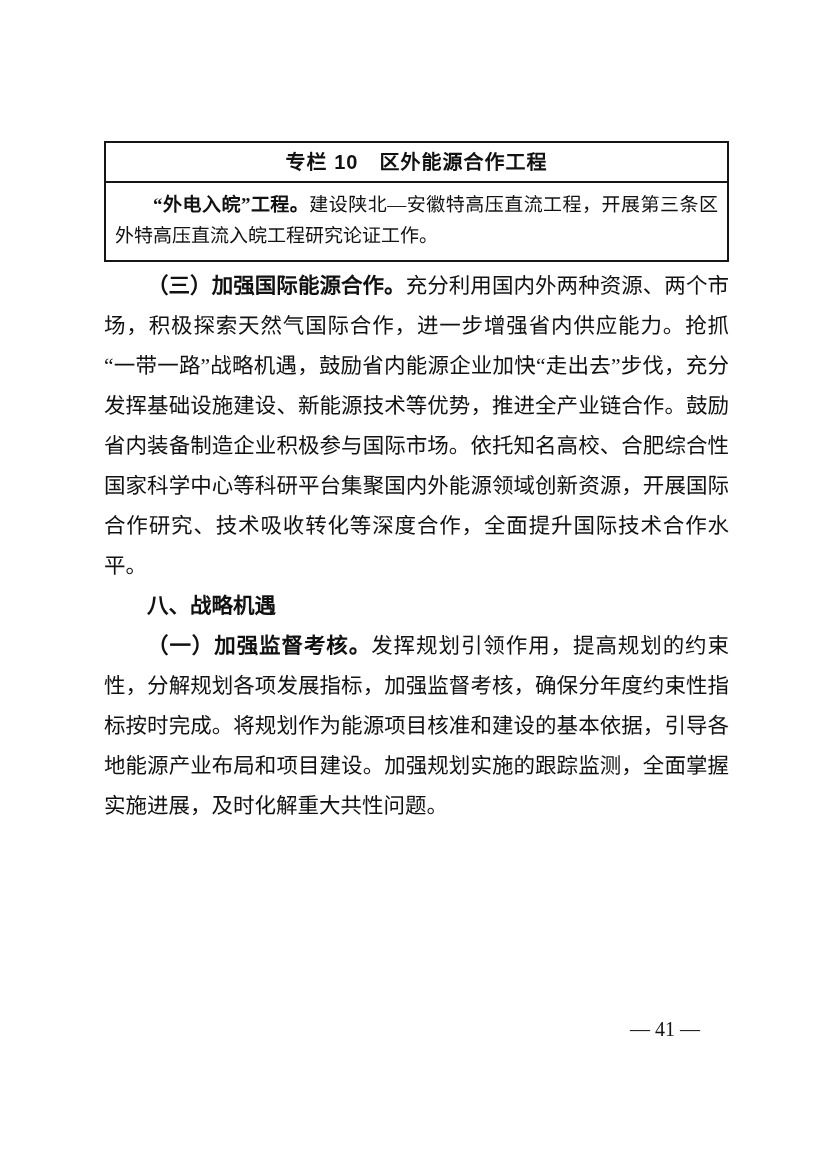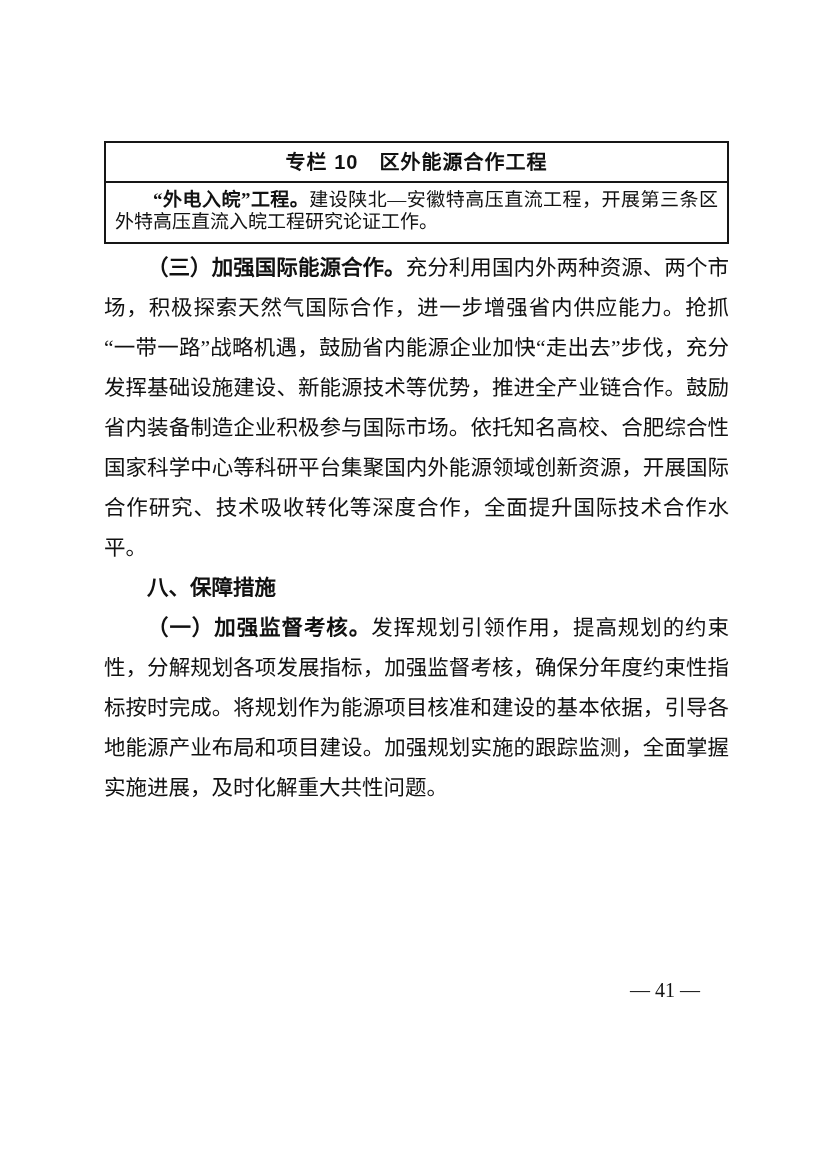--- a/index.html
+++ b/index.html
@@ -32,21 +32,21 @@
     font-size: 20px;
     line-height: 38px;
     height: 38px;
     font-family: "Liberation Sans", "DejaVu Sans", sans-serif;
     letter-spacing: 1px;
   }
   .box-body { padding: 6px 9px 9px 9px; }
   .box-para {
     margin: 0;
     font-size: 19px;
-    line-height: 22px;
+    line-height: 31px;
     text-indent: 2em;
     text-align: justify;
     text-justify: inter-ideograph;
   }
   .box-para .lead { font-weight: bold; }
   
   .body-para {
     margin: 0;
     font-size: 21.5px;
     line-height: 40px;
@@ -58,21 +58,21 @@
   .section-heading {
     margin: 0;
     font-size: 21.5px;
     line-height: 40px;
     text-indent: 2em;
     font-weight: bold;
     font-family: "Liberation Sans", "DejaVu Sans", sans-serif;
   }
   .page-number {
     position: absolute;
-    top: 977px;
+    top: 1016px;
     right: 126px;
     font-size: 20px;
     line-height: 26px;
     color: #111111;
     white-space: pre;
   }
 </style>
 </head>
 <body>
 
@@ -81,21 +81,21 @@
 
     <div class="feature-box">
       <div class="box-title">专栏 10　区外能源合作工程</div>
       <div class="box-body">
         <p class="box-para"><span class="lead">“外电入皖”工程。</span><span>建设陕北—安徽特高压直流工程，开展第三条区外特高压直流入皖工程研究论证工作。</span></p>
       </div>
     </div>
 
     <p class="body-para"><span class="lead">（三）加强国际能源合作。</span><span>充分利用国内外两种资源、两个市场，积极探索天然气国际合作，进一步增强省内供应能力。抢抓“一带一路”战略机遇，鼓励省内能源企业加快“走出去”步伐，充分发挥基础设施建设、新能源技术等优势，推进全产业链合作。鼓励省内装备制造企业积极参与国际市场。依托知名高校、合肥综合性国家科学中心等科研平台集聚国内外能源领域创新资源，开展国际合作研究、技术吸收转化等深度合作，全面提升国际技术合作水平。</span></p>
 
-    <div class="section-heading">八、保障措施</div>
+    <div class="section-heading">八、战略机遇</div>
 
     <p class="body-para"><span class="lead">（一）加强监督考核。</span><span>发挥规划引领作用，提高规划的约束性，分解规划各项发展指标，加强监督考核，确保分年度约束性指标按时完成。将规划作为能源项目核准和建设的基本依据，引导各地能源产业布局和项目建设。加强规划实施的跟踪监测，全面掌握实施进展，及时化解重大共性问题。</span></p>
 
 
   </div>
 
   <div class="page-number">— 41 —</div>
 </div>
 
 </body></html>

